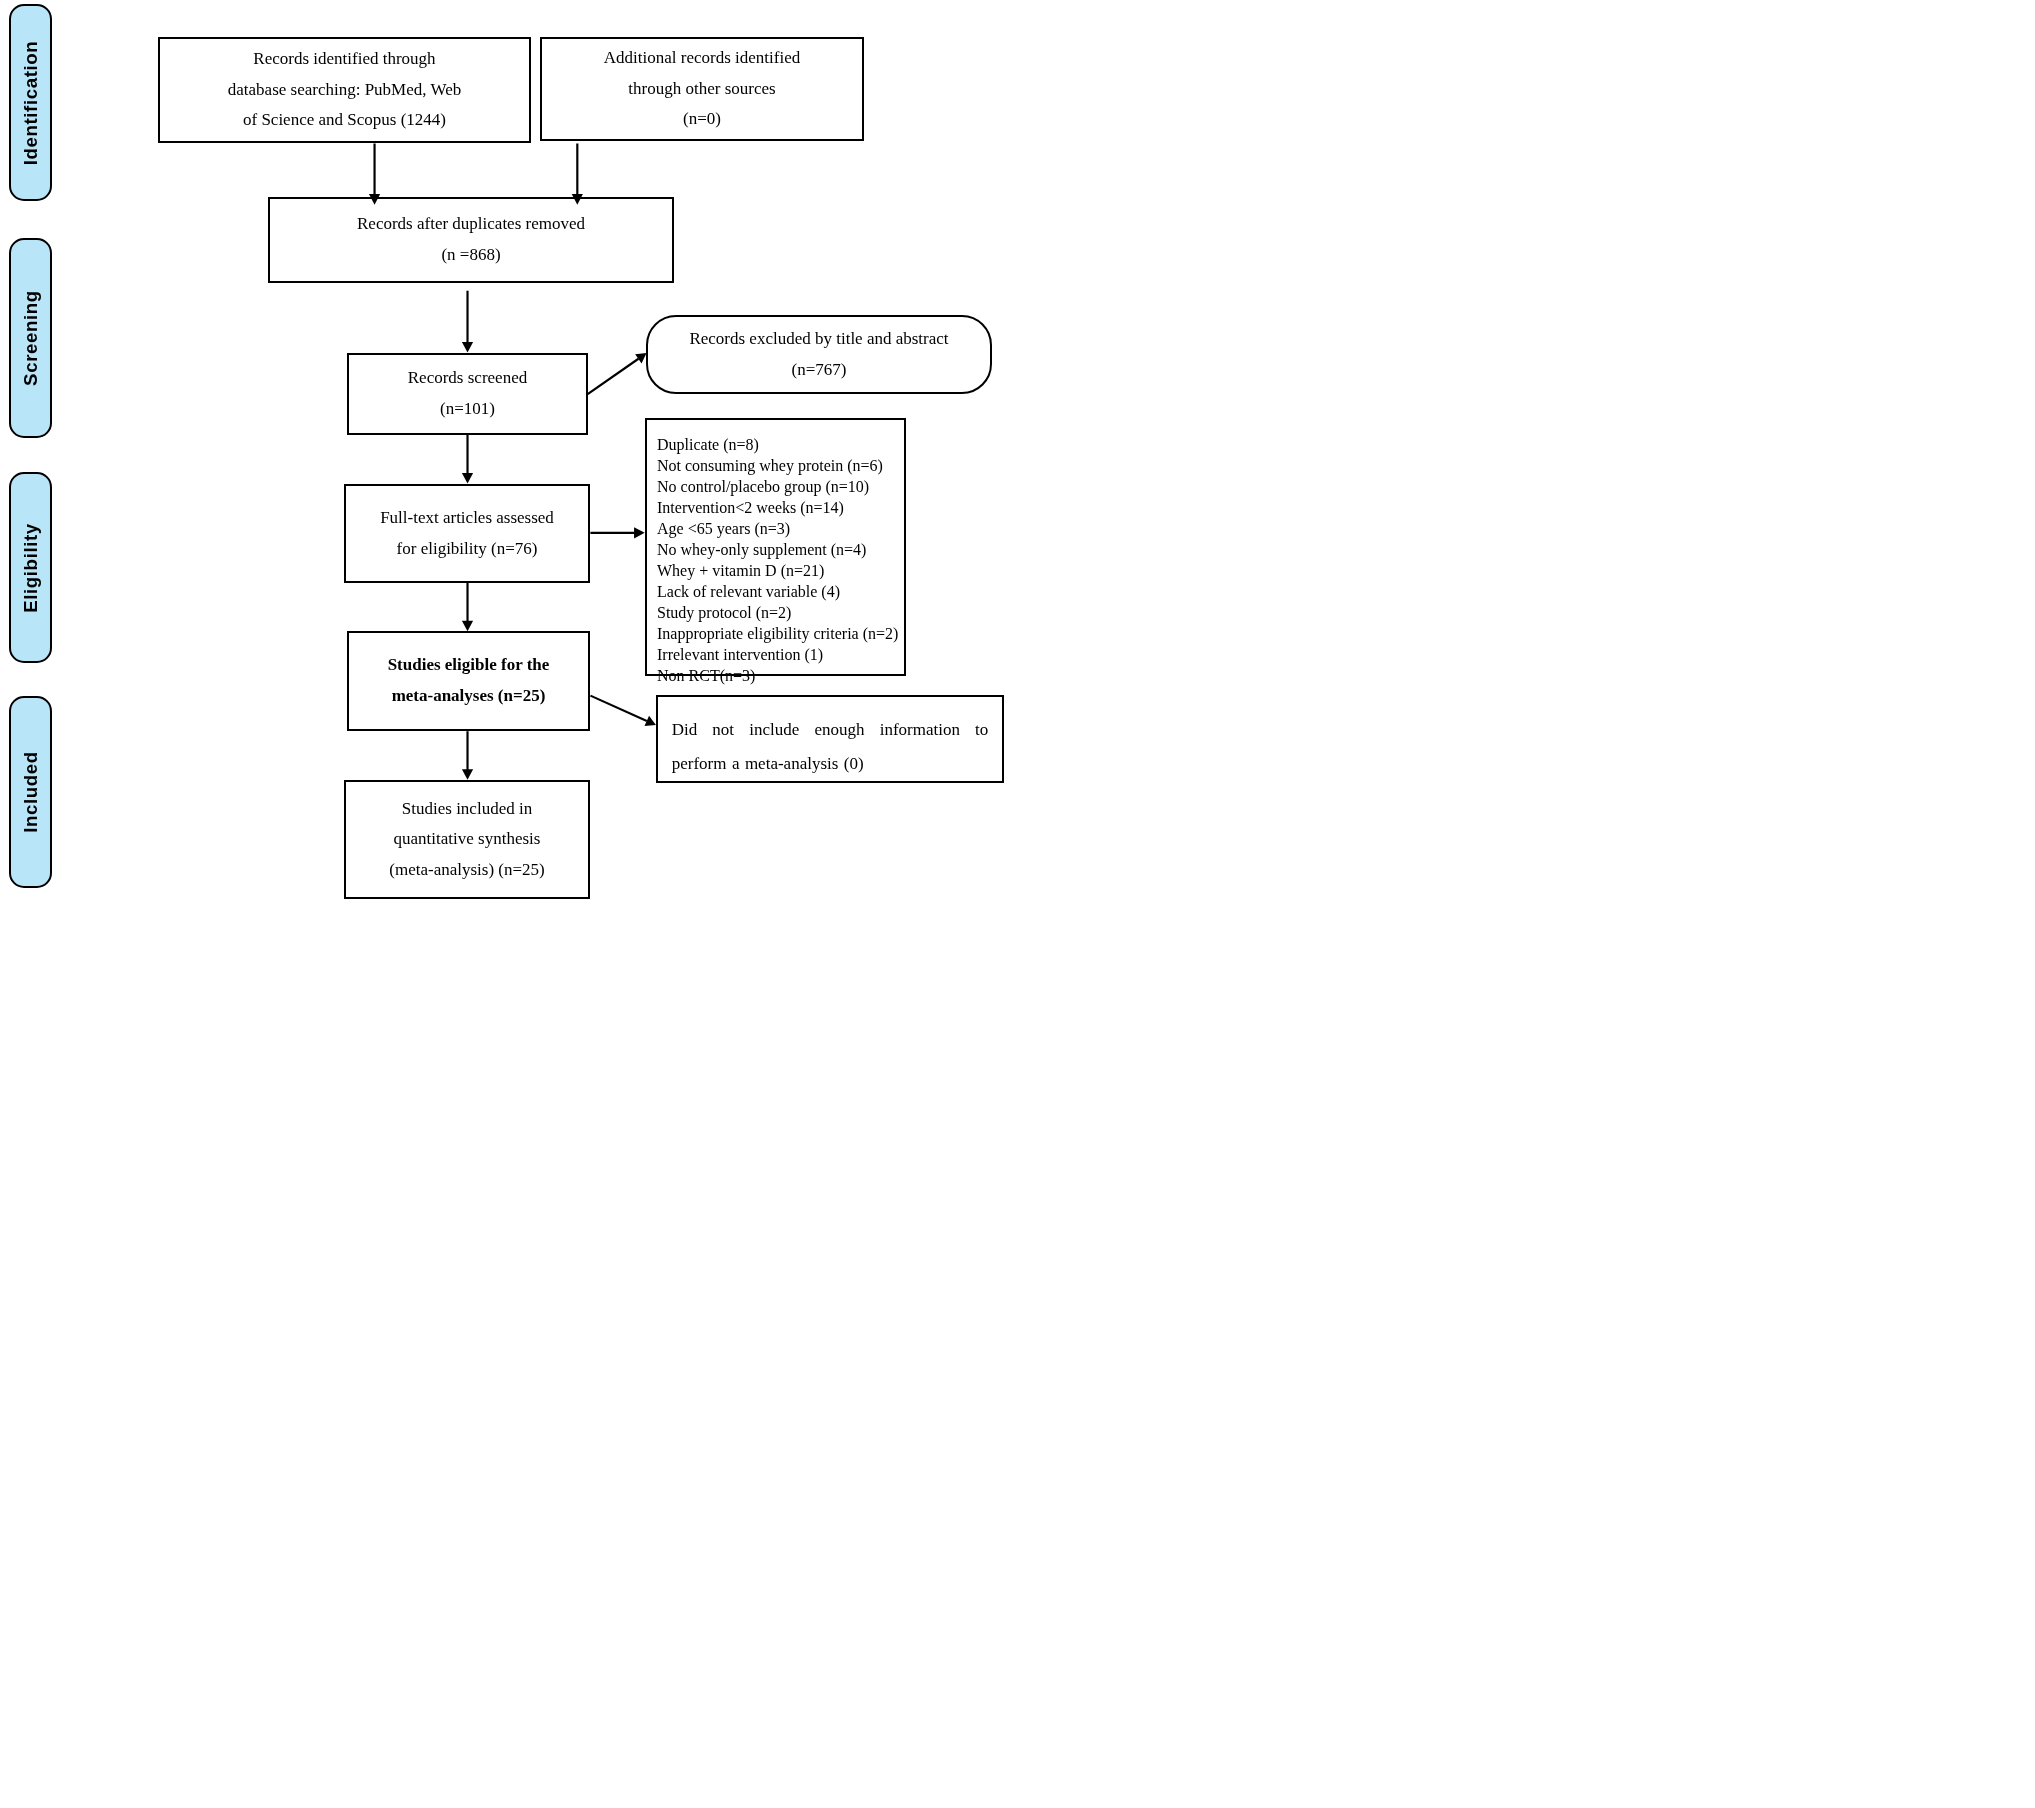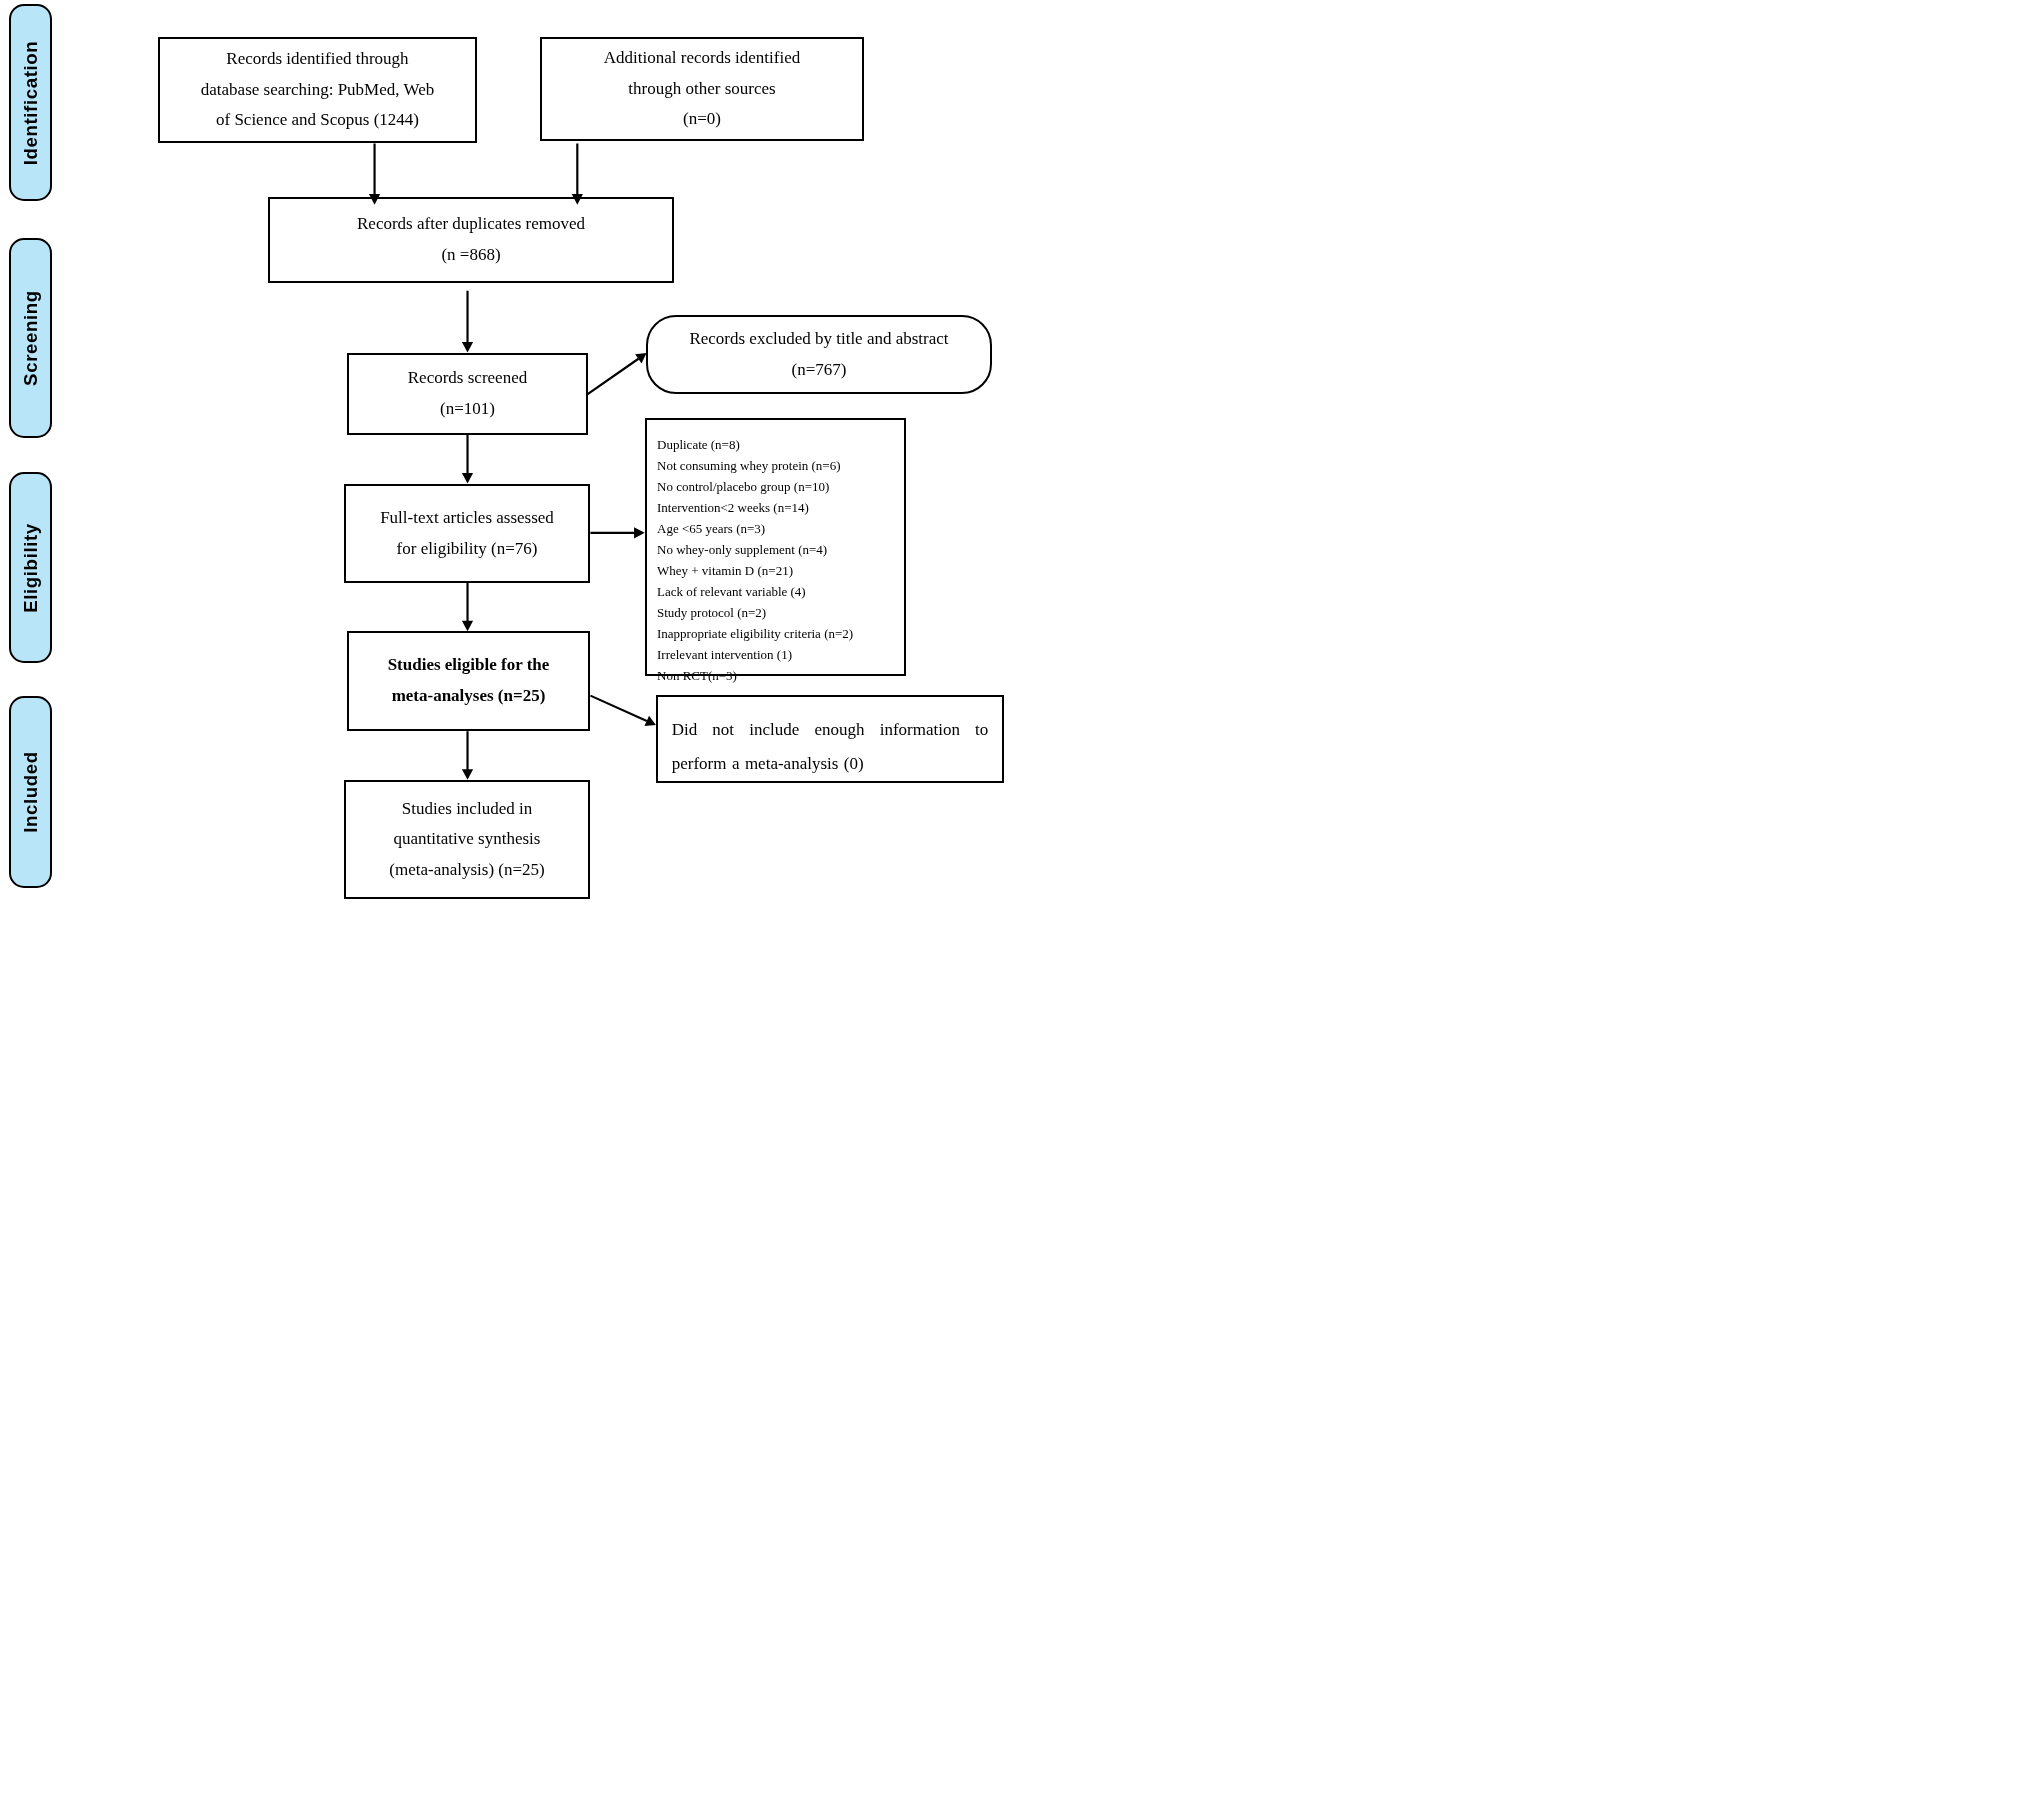--- a/index.html
+++ b/index.html
@@ -41,21 +41,21 @@
     justify-content: center;
     text-align: center;
     font-size: 17px;
     line-height: 1.8;
     white-space: pre-line;
   }
   .flow-box.reasons {
     display: block;
     text-align: left;
     white-space: normal;
-    font-size: 13px;
+    font-size: 16px;
     line-height: 21px;
     padding: 13.7px 5px 0 10px;
   }
   .flow-box.justified {
     display: block;
     text-align: justify;
     white-space: normal;
     line-height: 2;
     padding: 16px 13.7px 0 13.7px;
     word-spacing: 1.2px;
@@ -82,21 +82,21 @@
   <div class="stage-pill" style="top:238px; height:200px; background:#b9e5f8;">
     <span>Screening</span>
   </div>
   <div class="stage-pill" style="top:472px; height:191px; background:#b9e5f8;">
     <span>Eligibility</span>
   </div>
   <div class="stage-pill" style="top:696px; height:192px; background:#b9e5f8;">
     <span>Included</span>
   </div>
 
-  <div class="flow-box" style="left:158px; top:37px; width:319px; height:106px;">Records identified through
+  <div class="flow-box" style="left:158px; top:37px; width:373px; height:106px;">Records identified through
 database searching: PubMed, Web
 of Science and Scopus (1244)</div>
 
   <div class="flow-box" style="left:540px; top:37px; width:324px; height:104px;">Additional records identified
 through other sources
 (n=0)</div>
 
   <div class="flow-box" style="left:268px; top:197px; width:406px; height:86px;">Records after duplicates removed
 (n =868)</div>
 

